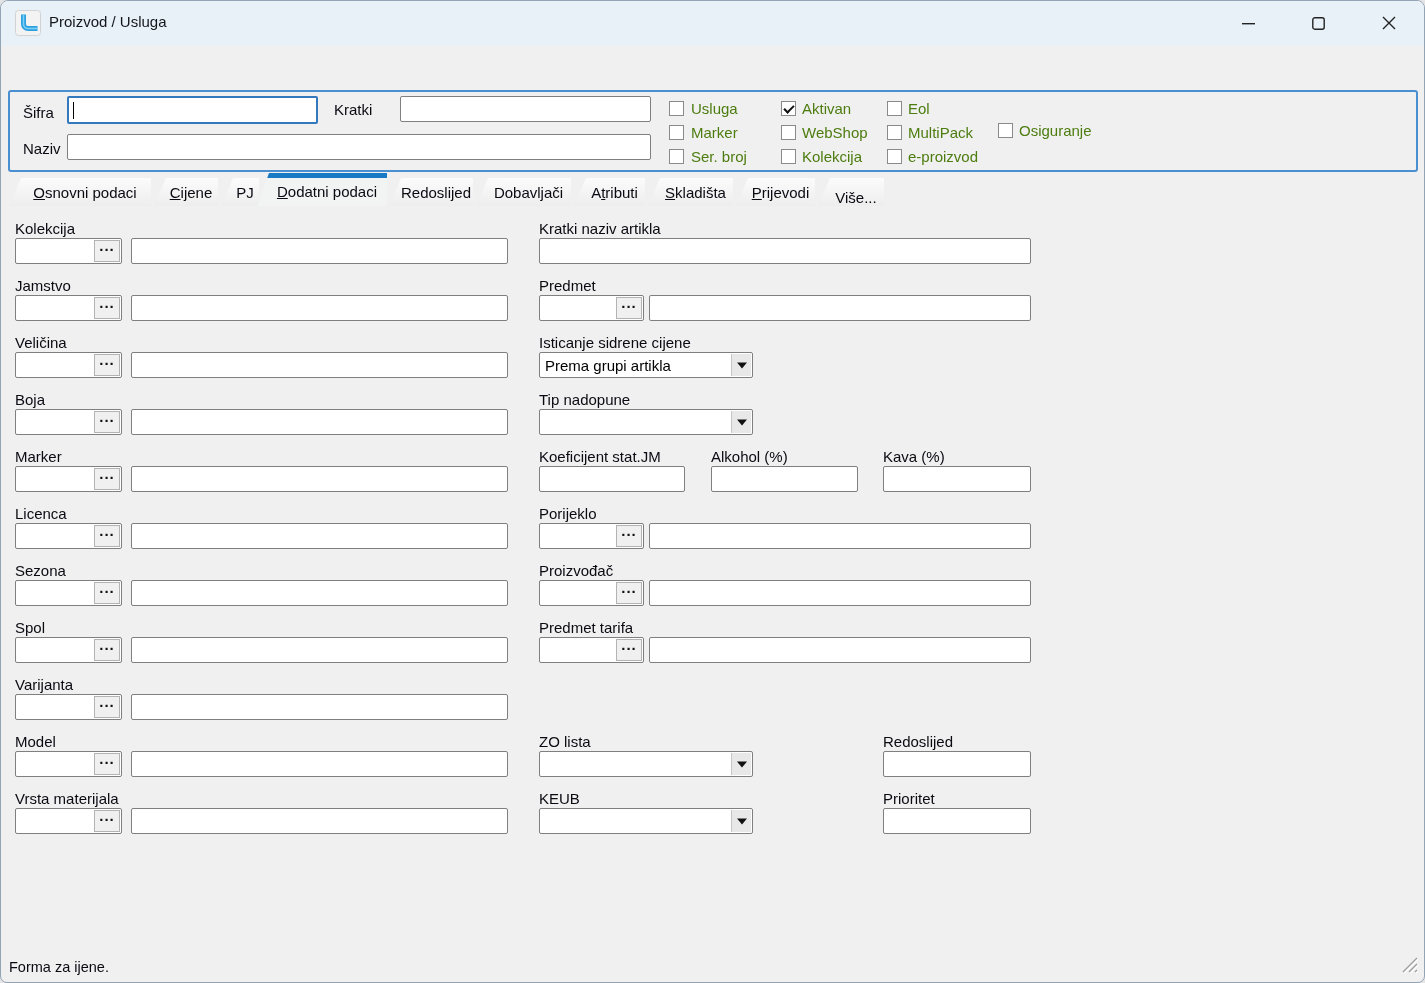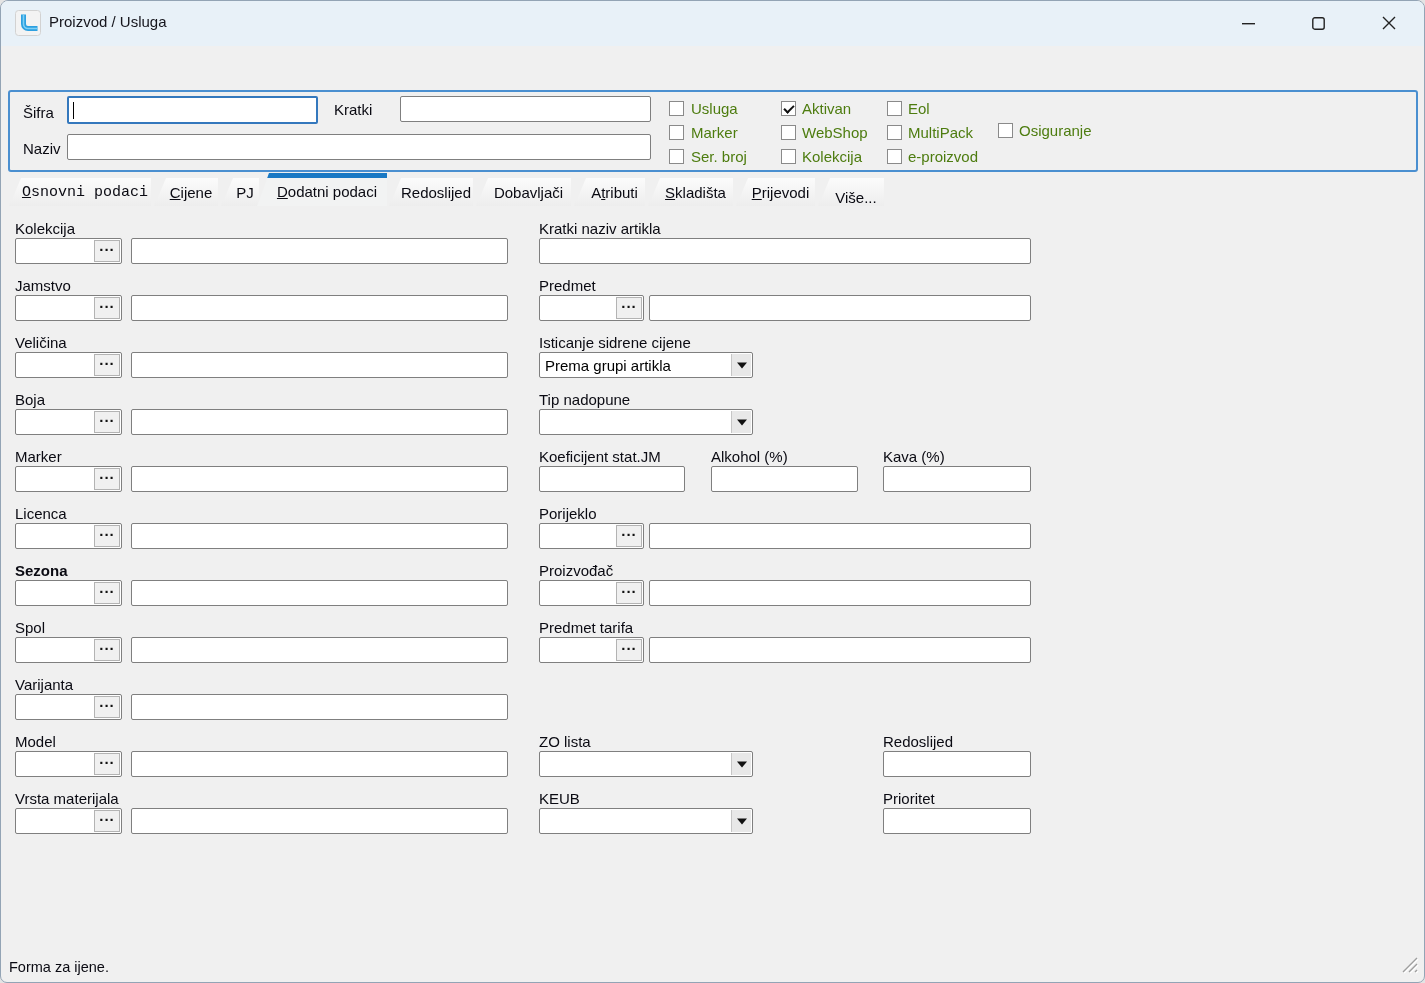--- a/index.html
+++ b/index.html
@@ -115,21 +115,21 @@
   <span class="cb" style="left:886px; top:100px;"></span>
   <span class="cb-lbl" style="left:907px; top:99px;">Eol</span>
   <span class="cb" style="left:886px; top:124px;"></span>
   <span class="cb-lbl" style="left:907px; top:123px;">MultiPack</span>
   <span class="cb" style="left:886px; top:148px;"></span>
   <span class="cb-lbl" style="left:907px; top:147px;">e-proizvod</span>
 
   <span class="cb" style="left:997px; top:122px;"></span>
   <span class="cb-lbl" style="left:1018px; top:121px;">Osiguranje</span>
 
-  <div class="tab" style="left:8px; width:142px;font-family:Liberation Mono, monospace;">
+  <div class="tab" style="left:8px; width:142px;">
       <span><u>O</u>snovni podaci</span>
     </div>
   <div class="tab" style="left:153px; width:64px;">
       <span><u>C</u>ijene</span>
     </div>
   <div class="tab" style="left:220px; width:38px;">
       <span>PJ</span>
     </div>
   <div class="tab active" style="left:256px; width:130px;">
       <span><u>D</u>odatni podaci</span>
@@ -188,21 +188,21 @@
   </div>
   <input class="tin" style="left: 130px; top: 465px; width: 377px;" value="">
 
   <span class="lbl" style="left:14px; top:504px;">Licenca</span>
   <div class="combo" style="left:14px; top:522px; width:107px;">
     <input value="" style="">
     <button class="dots-btn"><span></span></button>
   </div>
   <input class="tin" style="left: 130px; top: 522px; width: 377px;" value="">
 
-  <span class="lbl" style="left:14px; top:561px;font-weight:bold;">Sezona</span>
+  <span class="lbl" style="left:14px; top:561px;">Sezona</span>
   <div class="combo" style="left:14px; top:579px; width:107px;">
     <input value="" style="">
     <button class="dots-btn"><span></span></button>
   </div>
   <input class="tin" style="left: 130px; top: 579px; width: 377px;" value="">
 
   <span class="lbl" style="left:14px; top:618px;">Spol</span>
   <div class="combo" style="left:14px; top:636px; width:107px;">
     <input value="" style="">
     <button class="dots-btn"><span></span></button>

